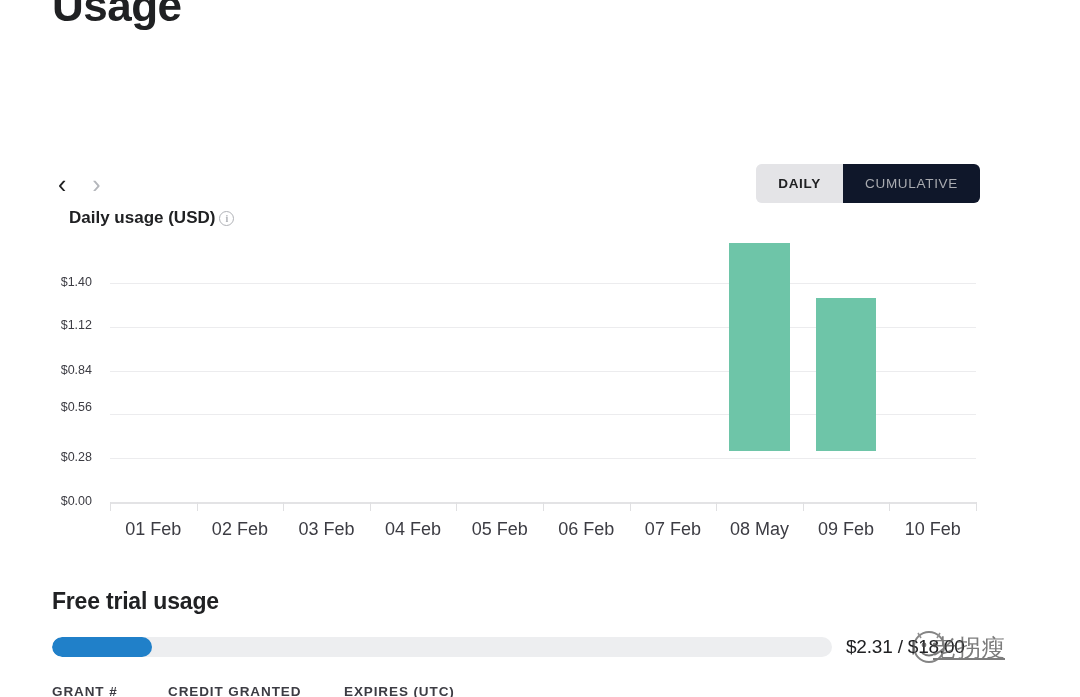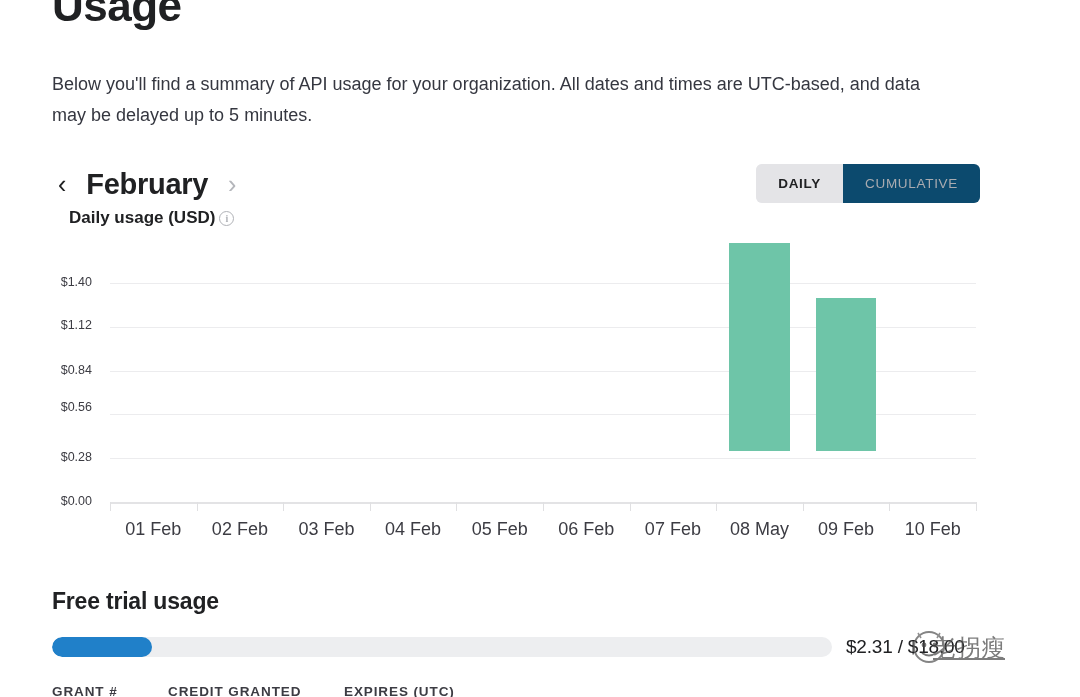--- a/index.html
+++ b/index.html
@@ -43,21 +43,21 @@
     position: absolute; right: 0; top: 4px;
     display: flex; border-radius: 6px; overflow: hidden;
     background: #f2f2f4;
   }
   .toggle button {
     border: none; cursor: pointer; padding: 12px 22px;
     font-size: 13.5px; font-weight: 600; letter-spacing: 0.7px;
     font-family: "Liberation Sans", sans-serif;
   }
   .toggle .seg-active { background: #e4e4e7; color: #202123; }
-  .toggle .seg-idle   { background: #0c4a6e; color: #a9abb0; font-weight: 500; }
+  .toggle .seg-idle   { background: #0f172a; color: #a9abb0; font-weight: 500; }
 
   
   .chart-title {
     position: absolute; left: 69px; top: 208px;
     display: flex; align-items: center; gap: 4px;
     font-size: 17px; font-weight: 700; color: #202123;
   }
   .info-icon {
     width: 15px; height: 15px; border-radius: 50%;
     border: 1.2px solid #b0b2b7; color: #b0b2b7;
@@ -136,26 +136,24 @@
     font-family: "DejaVu Sans", sans-serif;
     text-decoration: underline;
   }
 </style>
 </head>
 <body>
 
 <div class="page">
 
   <h1 class="page-title">Usage</h1>
-  <p class="intro">Below you'll find a summary of API usage for your organization. All dates and times are UTC-based, and data may be delayed up to 5 minutes.</p>
 
   <div class="navrow">
     <div class="monthnav">
       <button class="chev prev">‹</button>
-      <span class="month-label">February</span>
       <button class="chev next">›</button>
     </div>
     <div class="toggle">
       <button class="seg-active">DAILY</button>
       <button class="seg-idle">CUMULATIVE</button>
     </div>
   </div>
 
   <div class="chart-title">
     <span>Daily usage (USD)</span>

